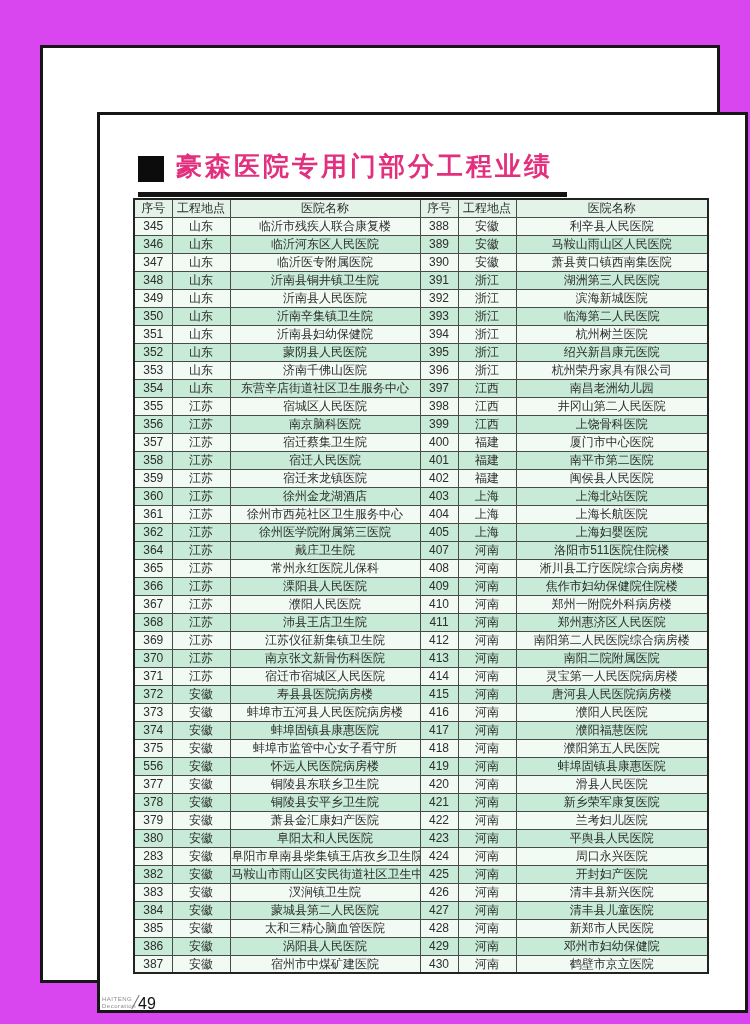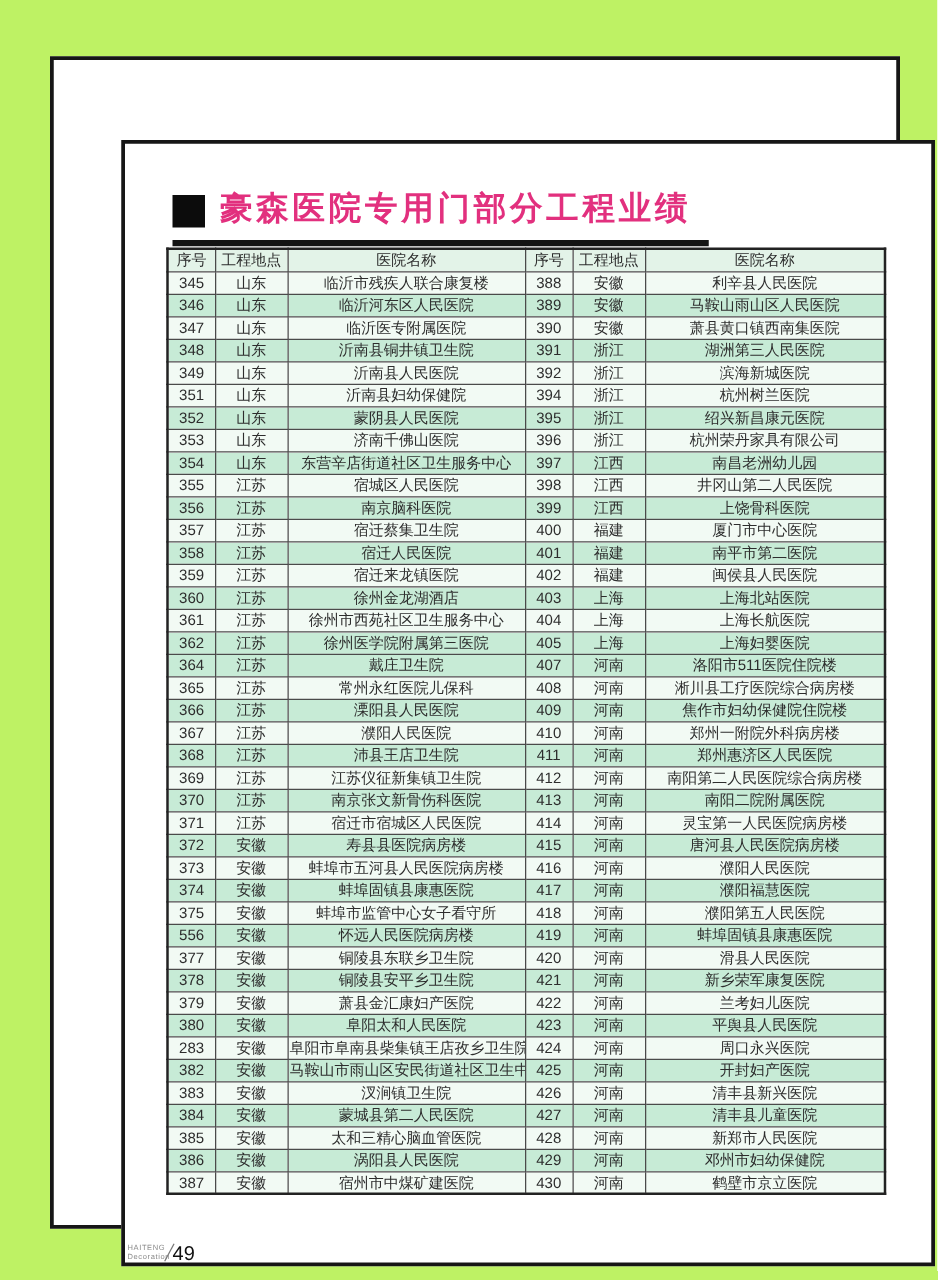--- a/index.html
+++ b/index.html
@@ -7,21 +7,21 @@
     --stripe:#c7ebd6;
     --row-base:#f2faf4;
     --header-bg:#e3f3e8;
     --grid:#4a4a4a;
     --frame:#161616;
     --ink:#2d2d2d;
   }
   *{margin:0;padding:0;box-sizing:border-box;}
   html,body{width:750px;height:1024px;background:#ffffff;overflow:hidden;
     font-family:"Liberation Sans","DejaVu Sans",sans-serif;}
-  .page{position:relative;width:750px;height:1024px;background:#bef264;}
+  .page{position:relative;width:750px;height:1024px;background:#d946ef;}
   .outer-frame{position:absolute;left:40px;top:45px;width:680px;height:938px;
     border:3px solid var(--frame);background:#ffffff;}
   .inner-frame{position:absolute;left:54px;top:64px;width:651px;height:901px;
     border:3px solid var(--frame);background:#ffffff;}
   .title-block{position:absolute;left:38px;top:34px;display:flex;align-items:center;
     gap:12px;border-bottom:5px solid #141414;padding-bottom:8px;padding-right:14px;}
   .title-bullet{width:26px;height:26px;background:#0c0c0c;flex:0 0 auto;margin-top:4px;}
   .page-title{font-size:26px;font-weight:bold;color:var(--title-color);
     letter-spacing:3px;white-space:nowrap;}
   table.projects{position:absolute;left:33px;top:83px;border-collapse:collapse;
@@ -109,20 +109,28 @@
               <td>湖洲第三人民医院</td>
             </tr>
             <tr>
               <td>349</td>
               <td>山东</td>
               <td>沂南县人民医院</td>
               <td>392</td>
               <td>浙江</td>
               <td>滨海新城医院</td>
             </tr>
+            <tr class="stripe">
+              <td>350</td>
+              <td>山东</td>
+              <td>沂南辛集镇卫生院</td>
+              <td>393</td>
+              <td>浙江</td>
+              <td>临海第二人民医院</td>
+            </tr>
             <tr>
               <td>351</td>
               <td>山东</td>
               <td>沂南县妇幼保健院</td>
               <td>394</td>
               <td>浙江</td>
               <td>杭州树兰医院</td>
             </tr>
             <tr class="stripe">
               <td>352</td>

